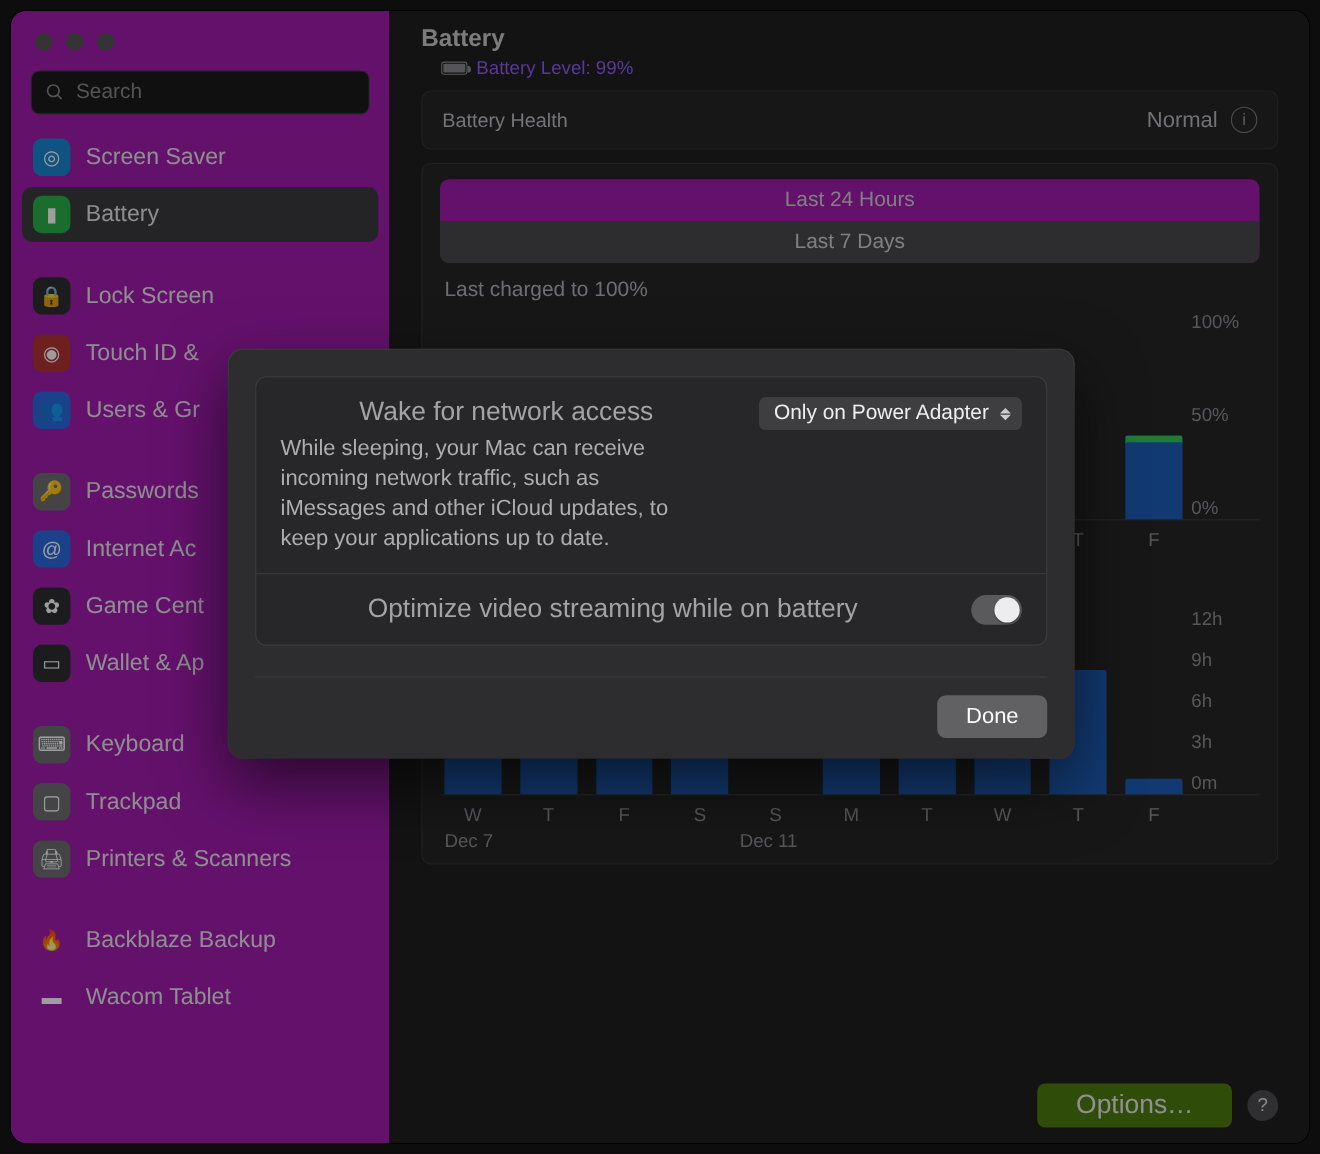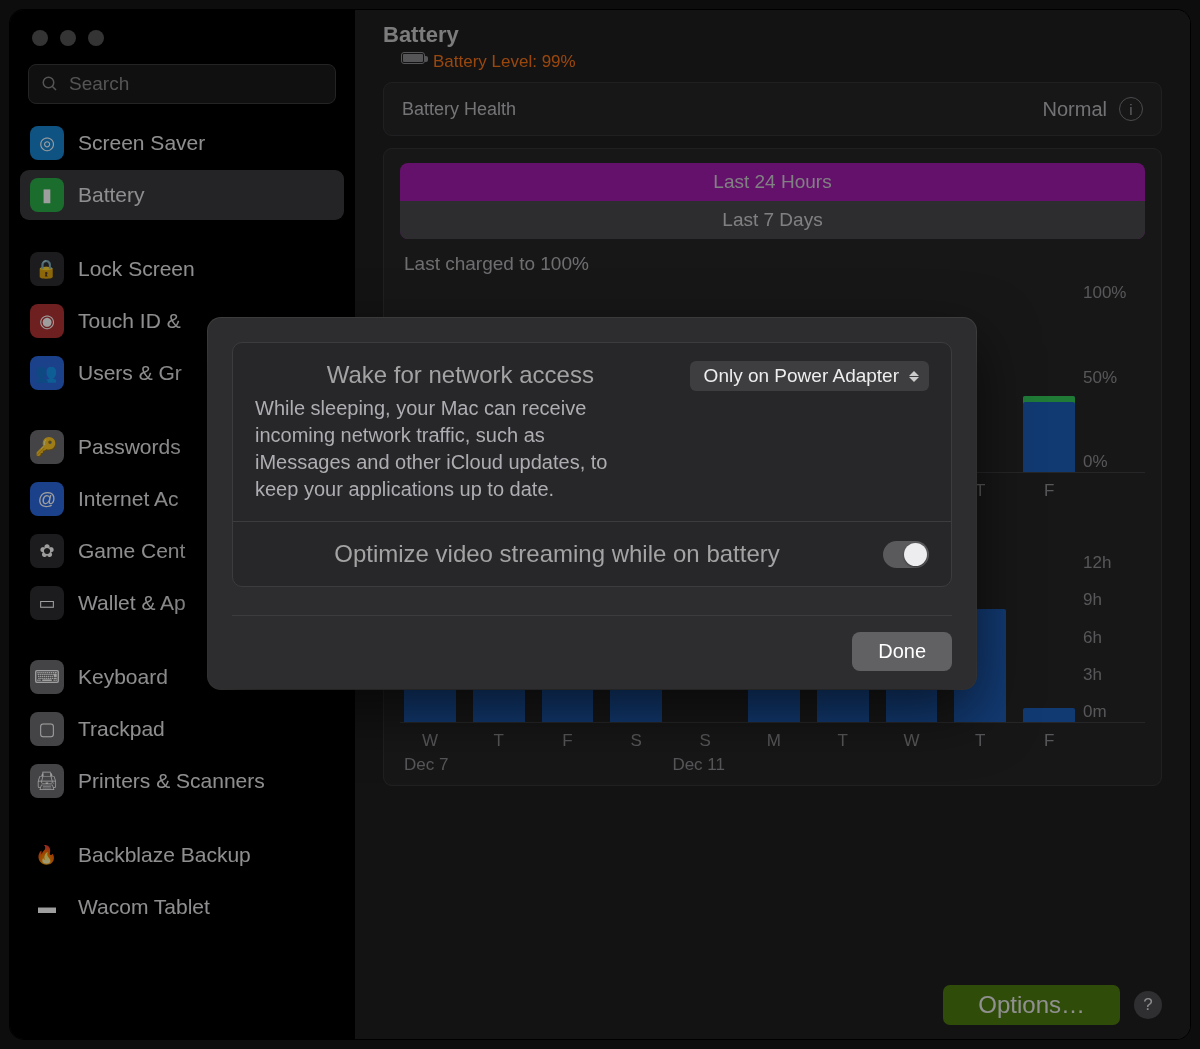--- a/index.html
+++ b/index.html
@@ -23,21 +23,21 @@
   }
   .dim-overlay {
     position:absolute; inset:0;
     background: rgba(0,0,0,0.38);
     z-index: 10;
     pointer-events:none;
   }
   
   .sidebar {
     width: 345px;
-    background: #000000;
+    background: #a21caf;
     border-right: 1px solid #000;
     display: flex;
     flex-direction: column;
     padding-top: 8px;
   }
   .traffic { display:flex; gap:12px; padding: 12px 20px 18px 22px; }
   .traffic span {
     width: 16px; height:16px; border-radius:50%;
     background:#555;
   }
@@ -71,21 +71,21 @@
   
   .content {
     flex:1;
     background:#1f1f21;
     display:flex; flex-direction:column;
   }
   .header {
     padding: 12px 28px 10px 28px;
   }
   .h-title { font-size:22px; font-weight:600; color:#c8c8ca; }
-  .h-sub { display:flex; align-items:flex-start; gap:8px; color:#f97316; font-size:17px; margin-top:4px;padding-left:18px;}
+  .h-sub { display:flex; align-items:center; gap:8px; color:#8b5cf6; font-size:17px; margin-top:4px;padding-left:18px;}
   .body {
     flex:1; overflow:hidden;
     padding: 0 28px 14px 28px;
     display:flex; flex-direction:column; gap:12px;
   }
   .card {
     background:#262628;
     border:1px solid #353537;
     border-radius:9px;
     padding:14px 18px;

